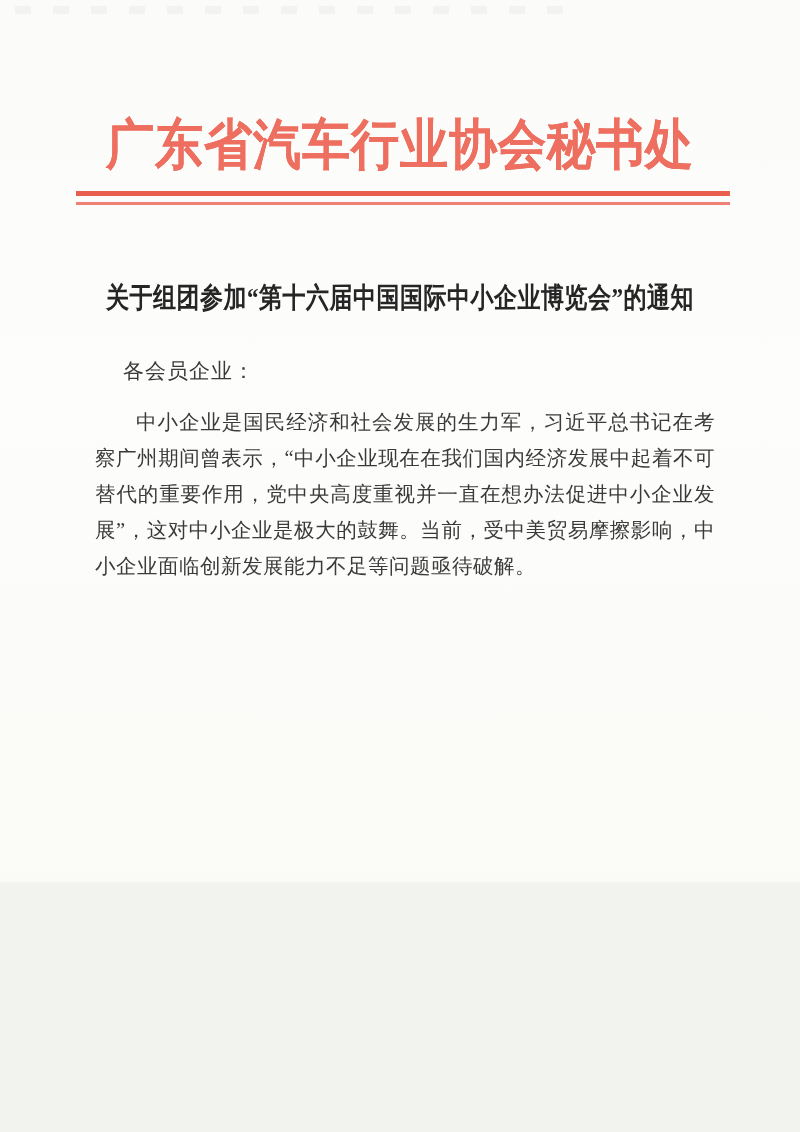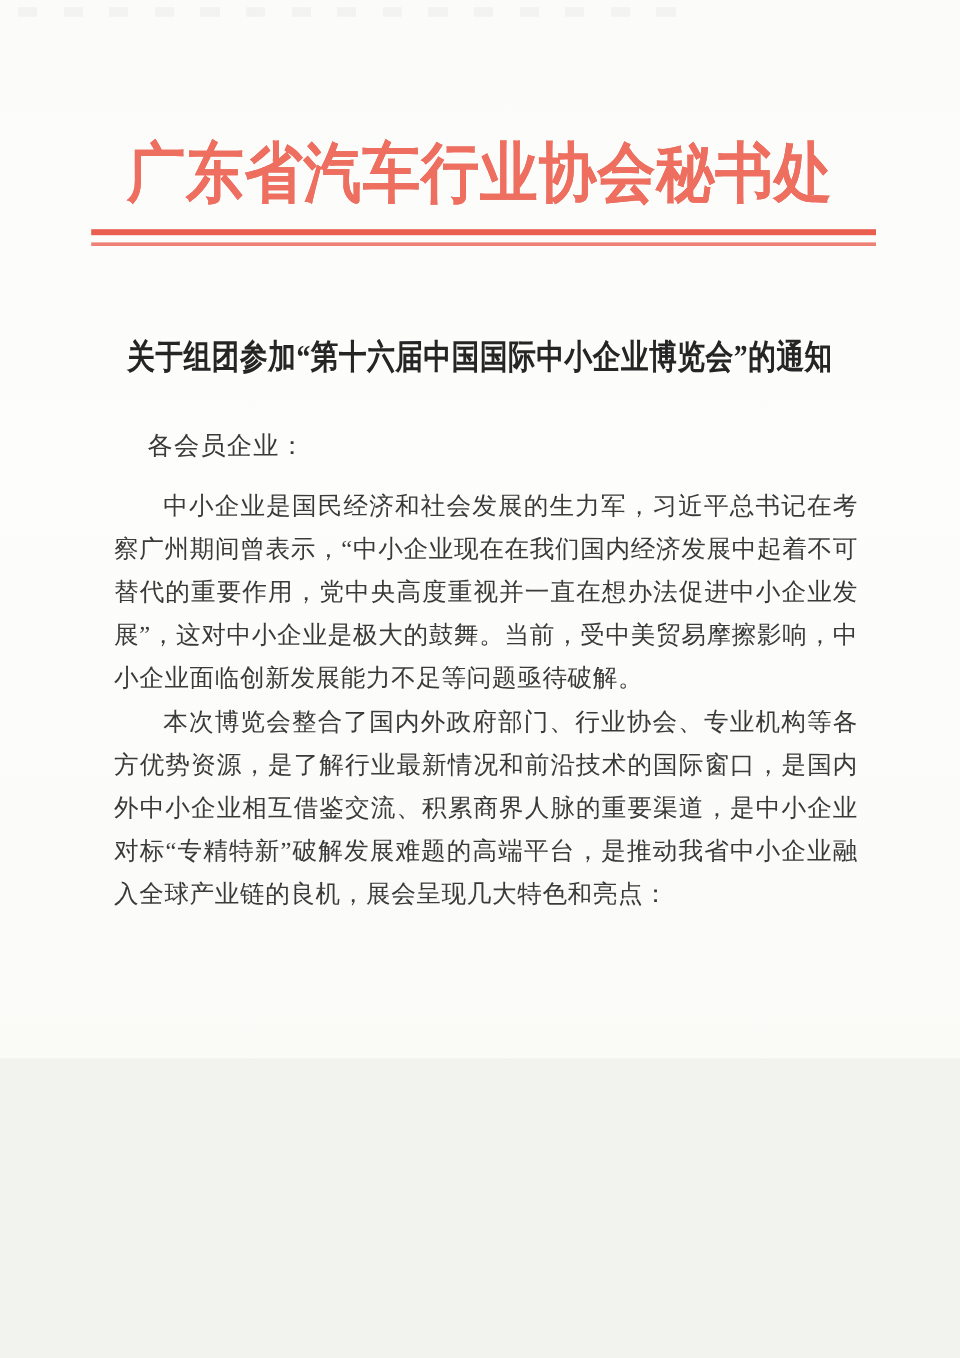--- a/index.html
+++ b/index.html
@@ -147,19 +147,18 @@
   <div class="rule-thick"></div>
   <div class="rule-thin"></div>
 
 
   <div class="doc-title">关于组团参加“第十六届中国国际中小企业博览会”的通知</div>
 
   <div class="salutation">各会员企业：</div>
 
   <div class="body-text">
     <p>中小企业是国民经济和社会发展的生力军，习近平总书记在考察广州期间曾表示，“中小企业现在在我们国内经济发展中起着不可替代的重要作用，党中央高度重视并一直在想办法促进中小企业发展”，这对中小企业是极大的鼓舞。当前，受中美贸易摩擦影响，中小企业面临创新发展能力不足等问题亟待破解。</p>
-    <p>本次博览会整合了国内外政府部门、行业协会、专业机构等各方优势资源，是了解行业最新情况和前沿技术的国际窗口，是国内外中小企业相互借鉴交流、积累商界人脉的重要渠道，是中小企业对标“专精特新”破解发展难题的高端平台，是推动我省中小企业融入全球产业链的良机，展会呈现几大特色和亮点：</p>
   </div>
 
   <div class="artifact-band"></div>
   <div class="artifact-bottom"></div>
 
 </div>
 
 </body></html>

